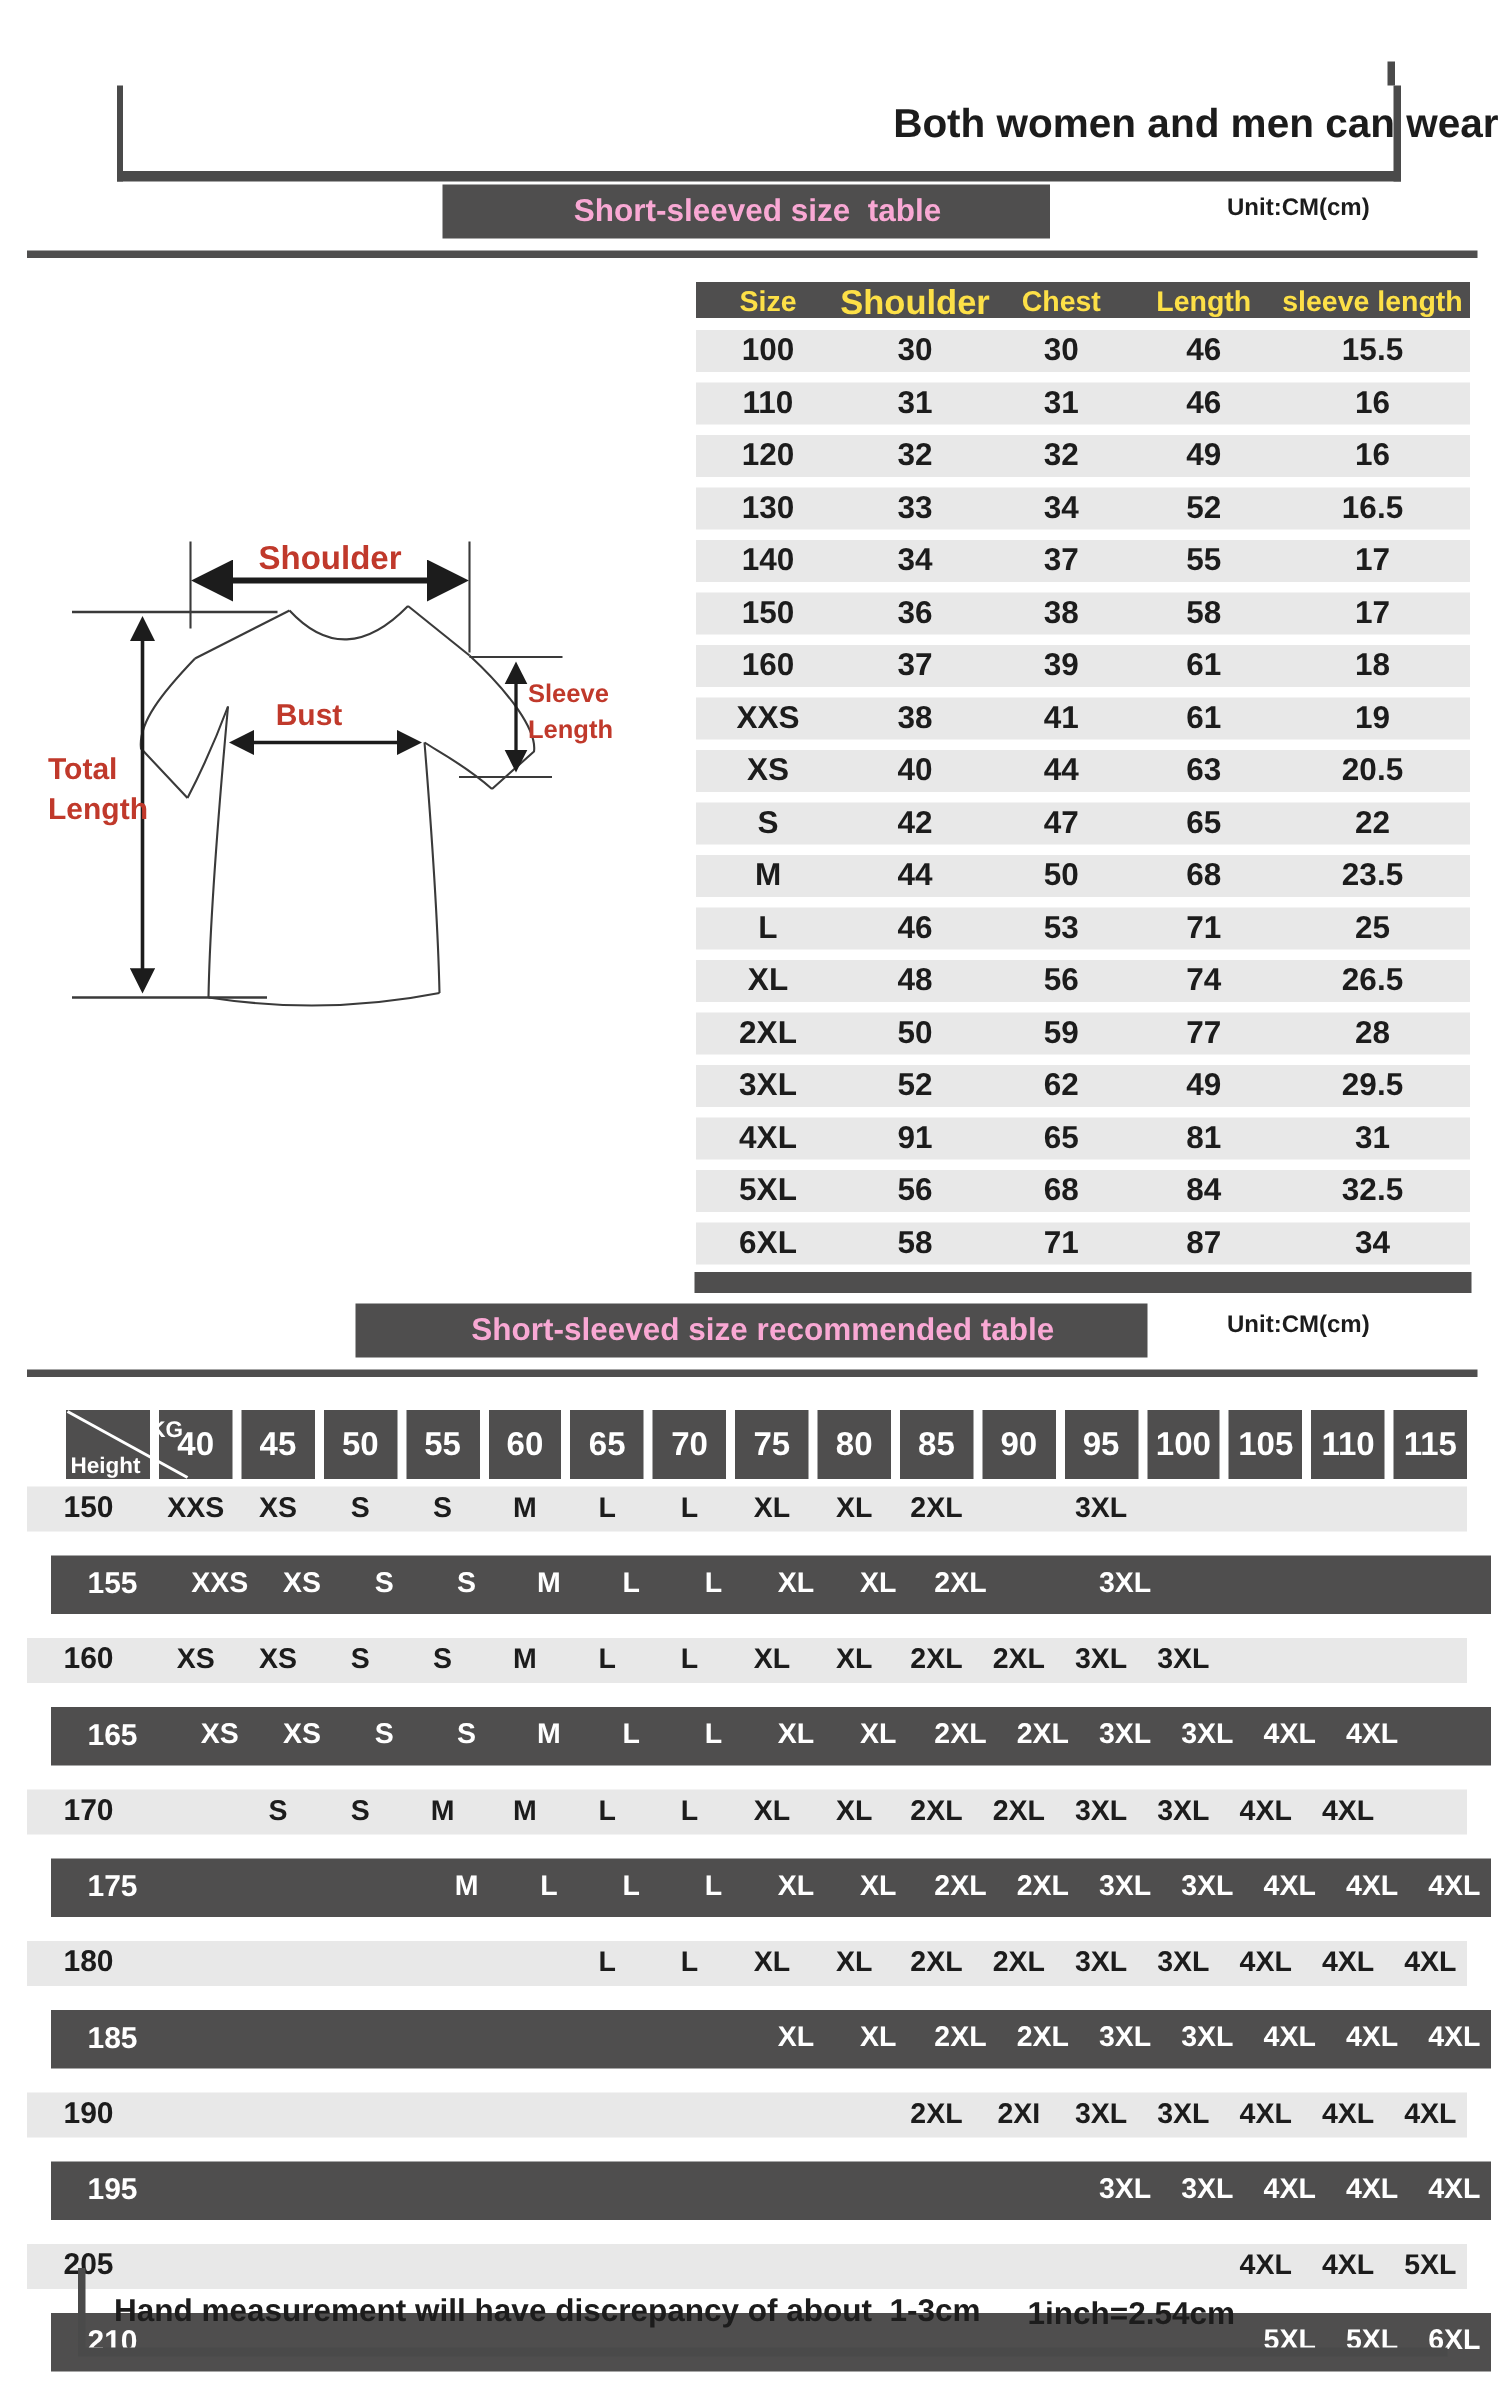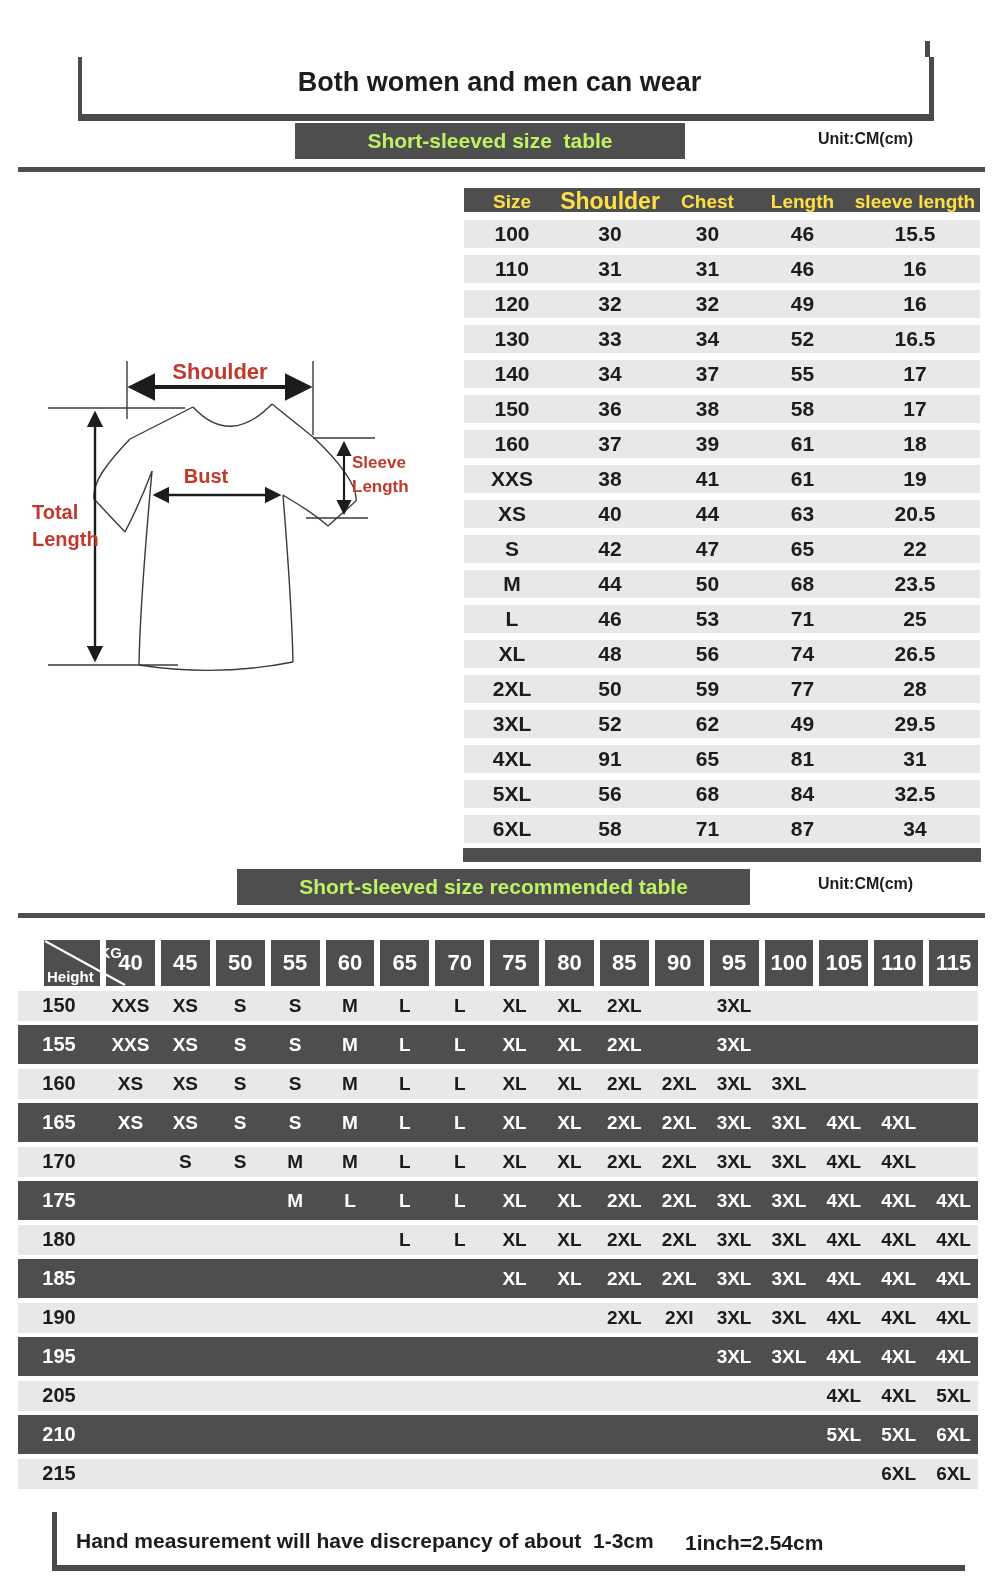--- a/index.html
+++ b/index.html
@@ -7,21 +7,21 @@
         font-family:"Liberation Sans",sans-serif;font-weight:bold;color:#1c1c1c;}
   .abs{position:absolute;}
 
   
   .quote-line{left:0;width:999px;text-align:center;font-size:27px;letter-spacing:0px;}
   .quote-box{left:78px;top:57px;width:847px;height:57px;
              border-left:4px solid #4a4a4a;border-right:5px solid #4a4a4a;border-bottom:7px solid #4a4a4a;}
   .quote-box-ext{left:925px;top:41px;width:5px;height:16px;background:#4a4a4a;}
 
   
-  .banner{background:#4f4e4e;color:#bef264;text-align:center;font-size:21px;white-space:pre;}
+  .banner{background:#4f4e4e;color:#f9a8d4;text-align:center;font-size:21px;white-space:pre;padding-left:15px;}
   .banner1{left:295px;top:123px;width:390px;height:36px;line-height:36px;}
   .banner2{left:237px;top:869px;width:513px;height:36px;line-height:36px;}
   .unit{font-size:16px;color:#1c1c1c;}
   .unit1{left:818px;top:130px;}
   .unit2{left:818px;top:875px;}
   .rule{background:#4f4e4e;}
   .rule1{left:18px;top:167px;width:967px;height:5px;}
   .rule2{left:18px;top:913px;width:967px;height:5px;}
 
   
@@ -37,39 +37,39 @@
 
   
   .mgrid{display:grid;grid-template-columns:82px repeat(16,1fr);column-gap:6px;width:960px;}
   .matrix-head{left:18px;top:940px;height:46px;}
   .wcell{background:#4f4e4e;color:#fff;font-size:22px;text-align:center;line-height:46px;height:46px;}
   .corner{position:relative;background:#4f4e4e;color:#fff;height:46px;margin-left:26px;}
   .corner svg{position:absolute;left:0;top:0;}
   .matrix-body{left:18px;top:986px;width:960px;}
   .mrow{width:960px;}
   .mrow.light{height:30px;margin:4.5px 0;background:#e8e8e8;color:#1c1c1c;}
-  .mrow.dark{height:39px;margin:0;background:#4f4e4e;color:#fff;}
+  .mrow.dark{height:39px;margin:16px;background:#4f4e4e;color:#fff;}
   .mrow .mgrid{height:100%;align-items:center;}
   .mcell{text-align:center;font-size:19px;overflow:visible;white-space:nowrap;}
   .hcell{text-align:center;font-size:20px;}
 
   
   .note-vline{left:52px;top:1512px;width:5px;height:58px;background:#4a4a4a;}
   .note-hline{left:52px;top:1565px;width:913px;height:6px;background:#4a4a4a;}
   .note-text{left:76px;top:1529px;font-size:21px;white-space:pre;}
   .note-conv{left:685px;top:1531px;font-size:21px;}
 
   svg text{font-family:"Liberation Sans",sans-serif;font-weight:bold;}
 </style>
 </head>
 <body>
 
 <div class="page">
 
-  <div class="abs quote-line" style="top:67px;">Both women and men can wear</div>
+  <div class="abs quote-line" style="top:67px;text-align:right;">Both women and men can wear</div>
   <div class="abs quote-box"></div>
   <div class="abs quote-box-ext"></div>
 
   <div class="abs banner banner1">Short-sleeved size  table</div>
   <div class="abs unit unit1">Unit:CM(cm)</div>
   <div class="abs rule rule1"></div>
 
   <svg class="abs" style="left:30px;top:347px;" width="410" height="355" viewBox="0 0 410 355">
     <defs>
       <marker id="ah" viewBox="0 0 10 10" refX="8" refY="5" markerWidth="7" markerHeight="7" orient="auto-start-reverse">

